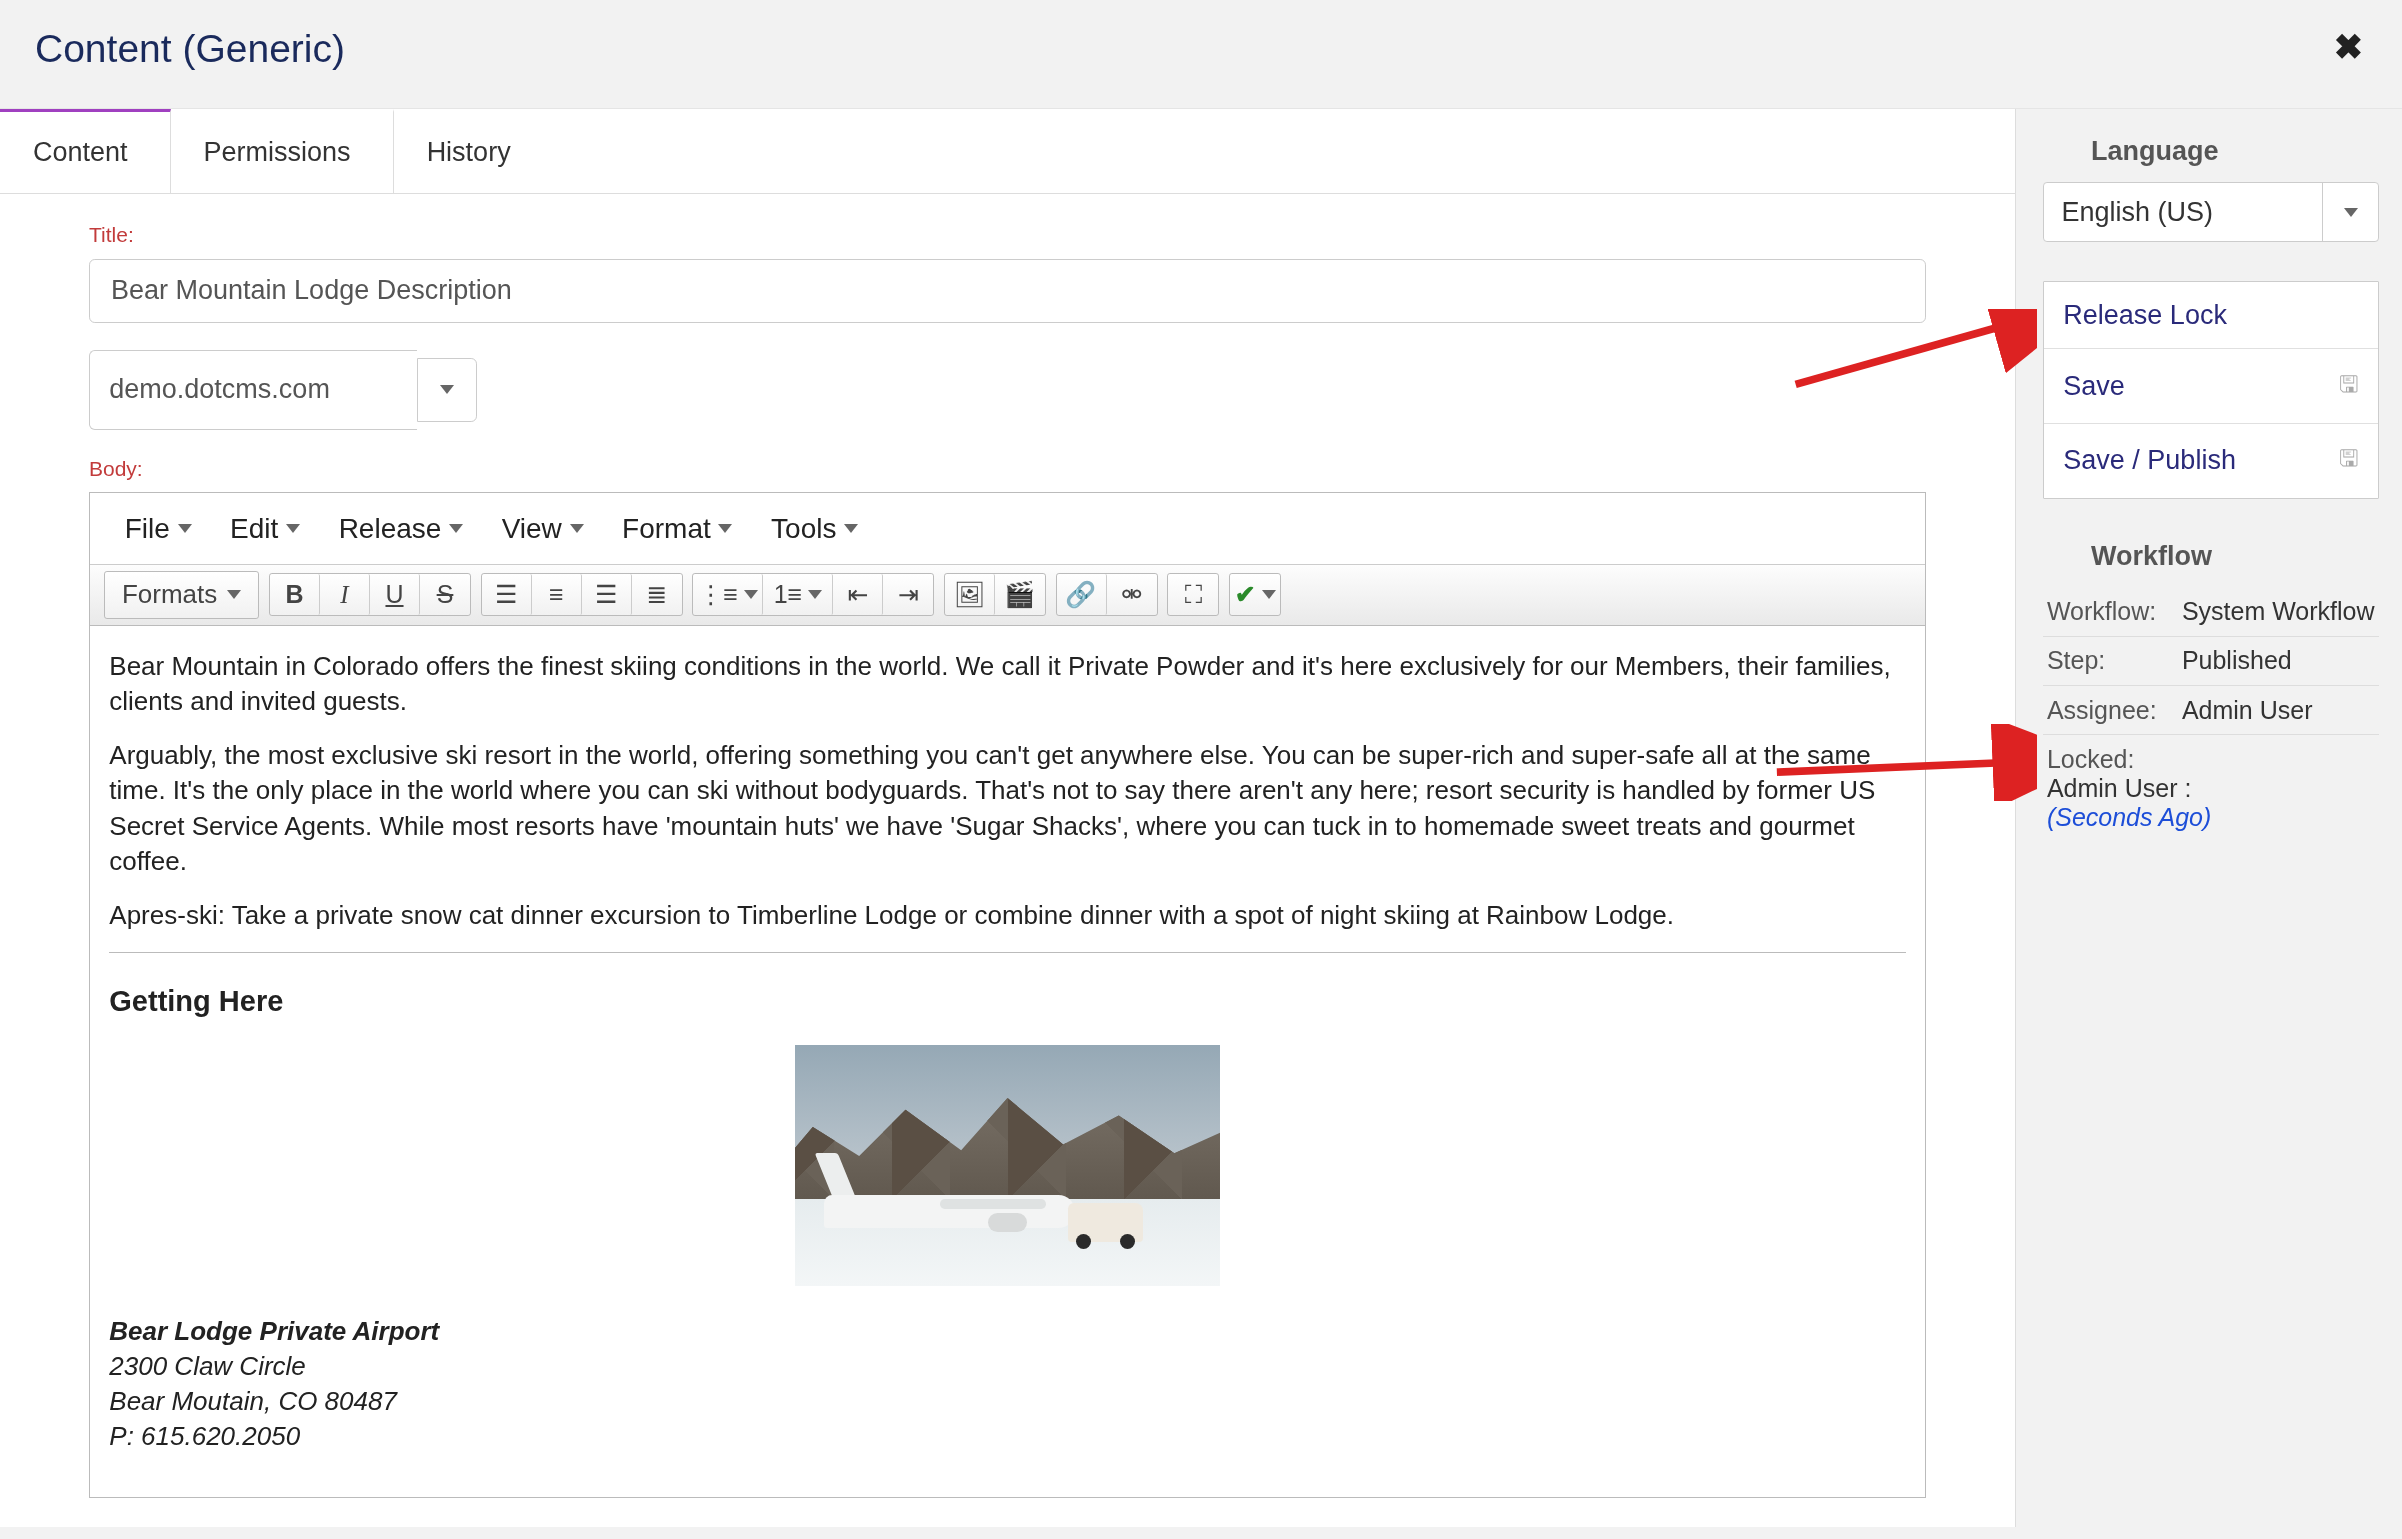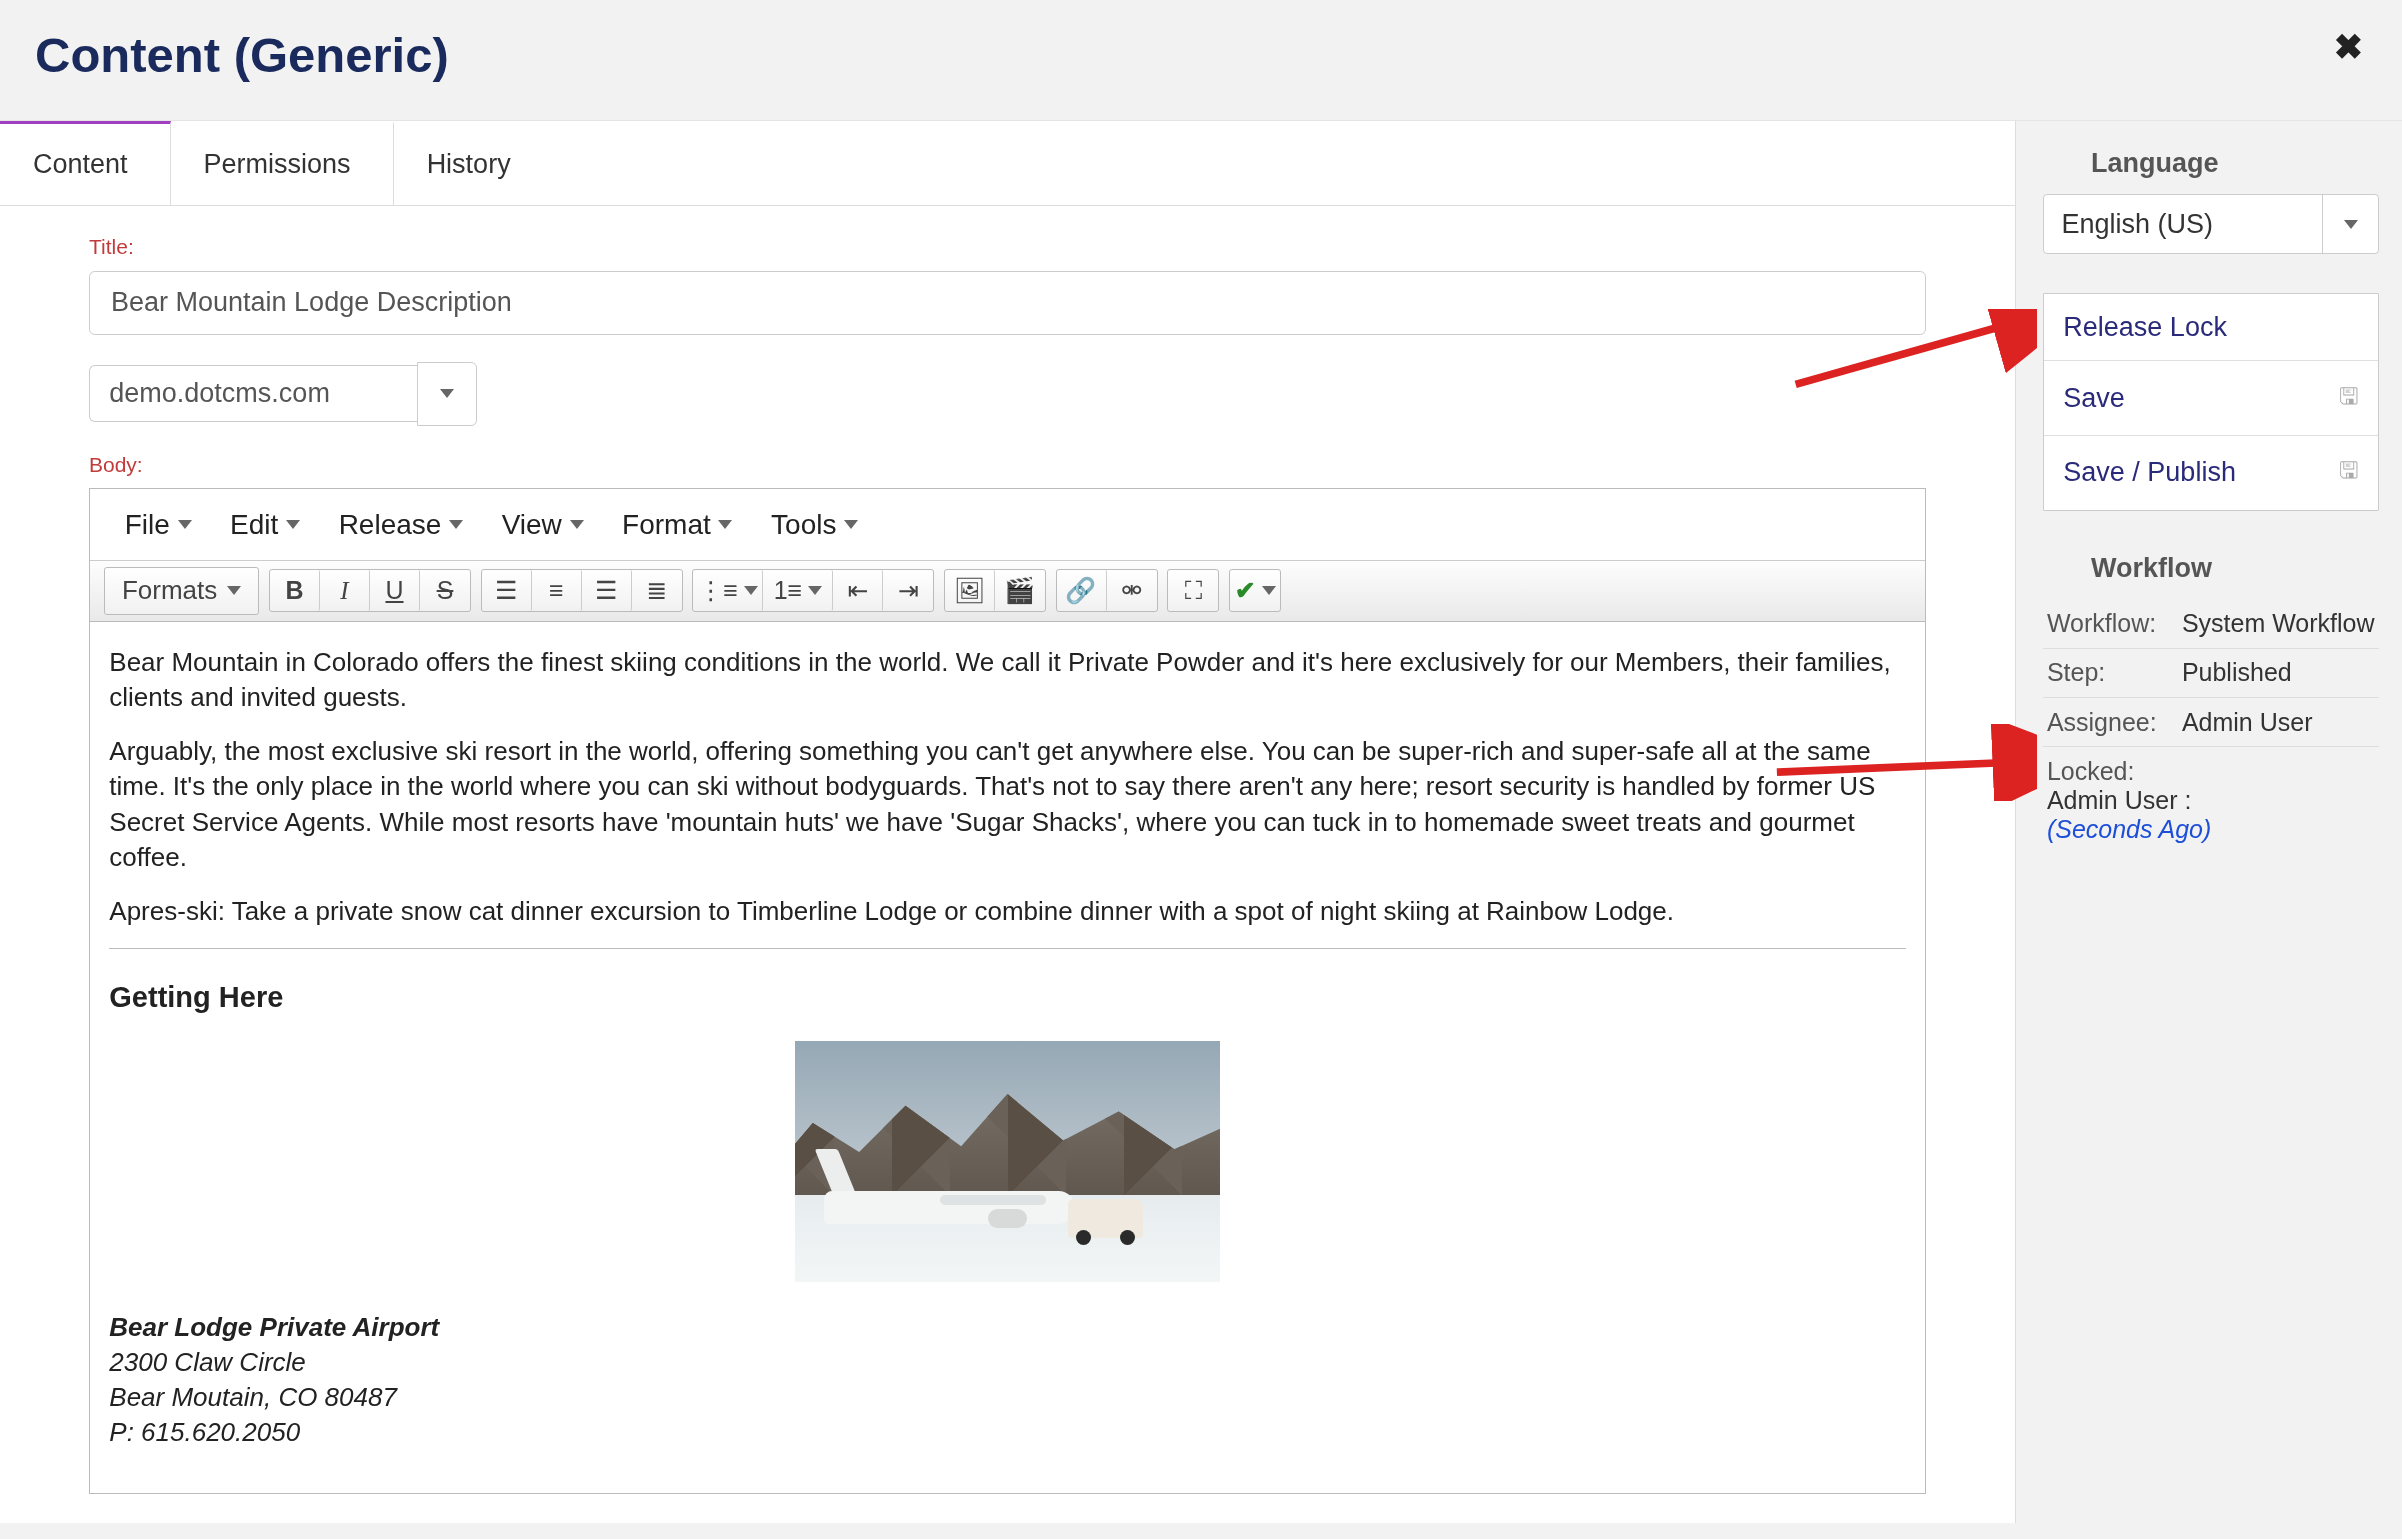--- a/index.html
+++ b/index.html
@@ -12,22 +12,22 @@
     height: 1539px;
   }
   .header {
     padding: 27px 35px 37px 35px;
     border-bottom: 1px solid #e5e5e5;
     display: flex;
     justify-content: space-between;
     align-items: flex-start;
   }
   .page-title {
-    font-size: 49px;
-    font-weight: 700;
+    font-size: 39px;
+    font-weight: 400;
     color: #1a2a5c;
     text-align: center;
   }
   .close-x {
     font-size: 35px;
     font-weight: 700;
     color: #222;
     cursor: pointer;
     padding-right: 3.9px;
   }
@@ -68,21 +68,21 @@
     border-radius: 5.8px;
     padding: 0 21px;
     font-size: 27px;
     color: #555;
     background: #fff;
   }
   .title-group { margin-bottom: 27px; }
   .site-row { display: flex; align-items: center; gap: 0; }
   .site-select {
     width: 328px;
-    height: 57px;
+    height: 80px;
     border: 1px solid #ccc;
     border-right: none;
     border-radius: 5.8px 0 0 5.8px;
     padding: 0 19.3px;
     font-size: 27px;
     color: #555;
     display: flex;
     align-items: center;
     background: #fff;
   }

